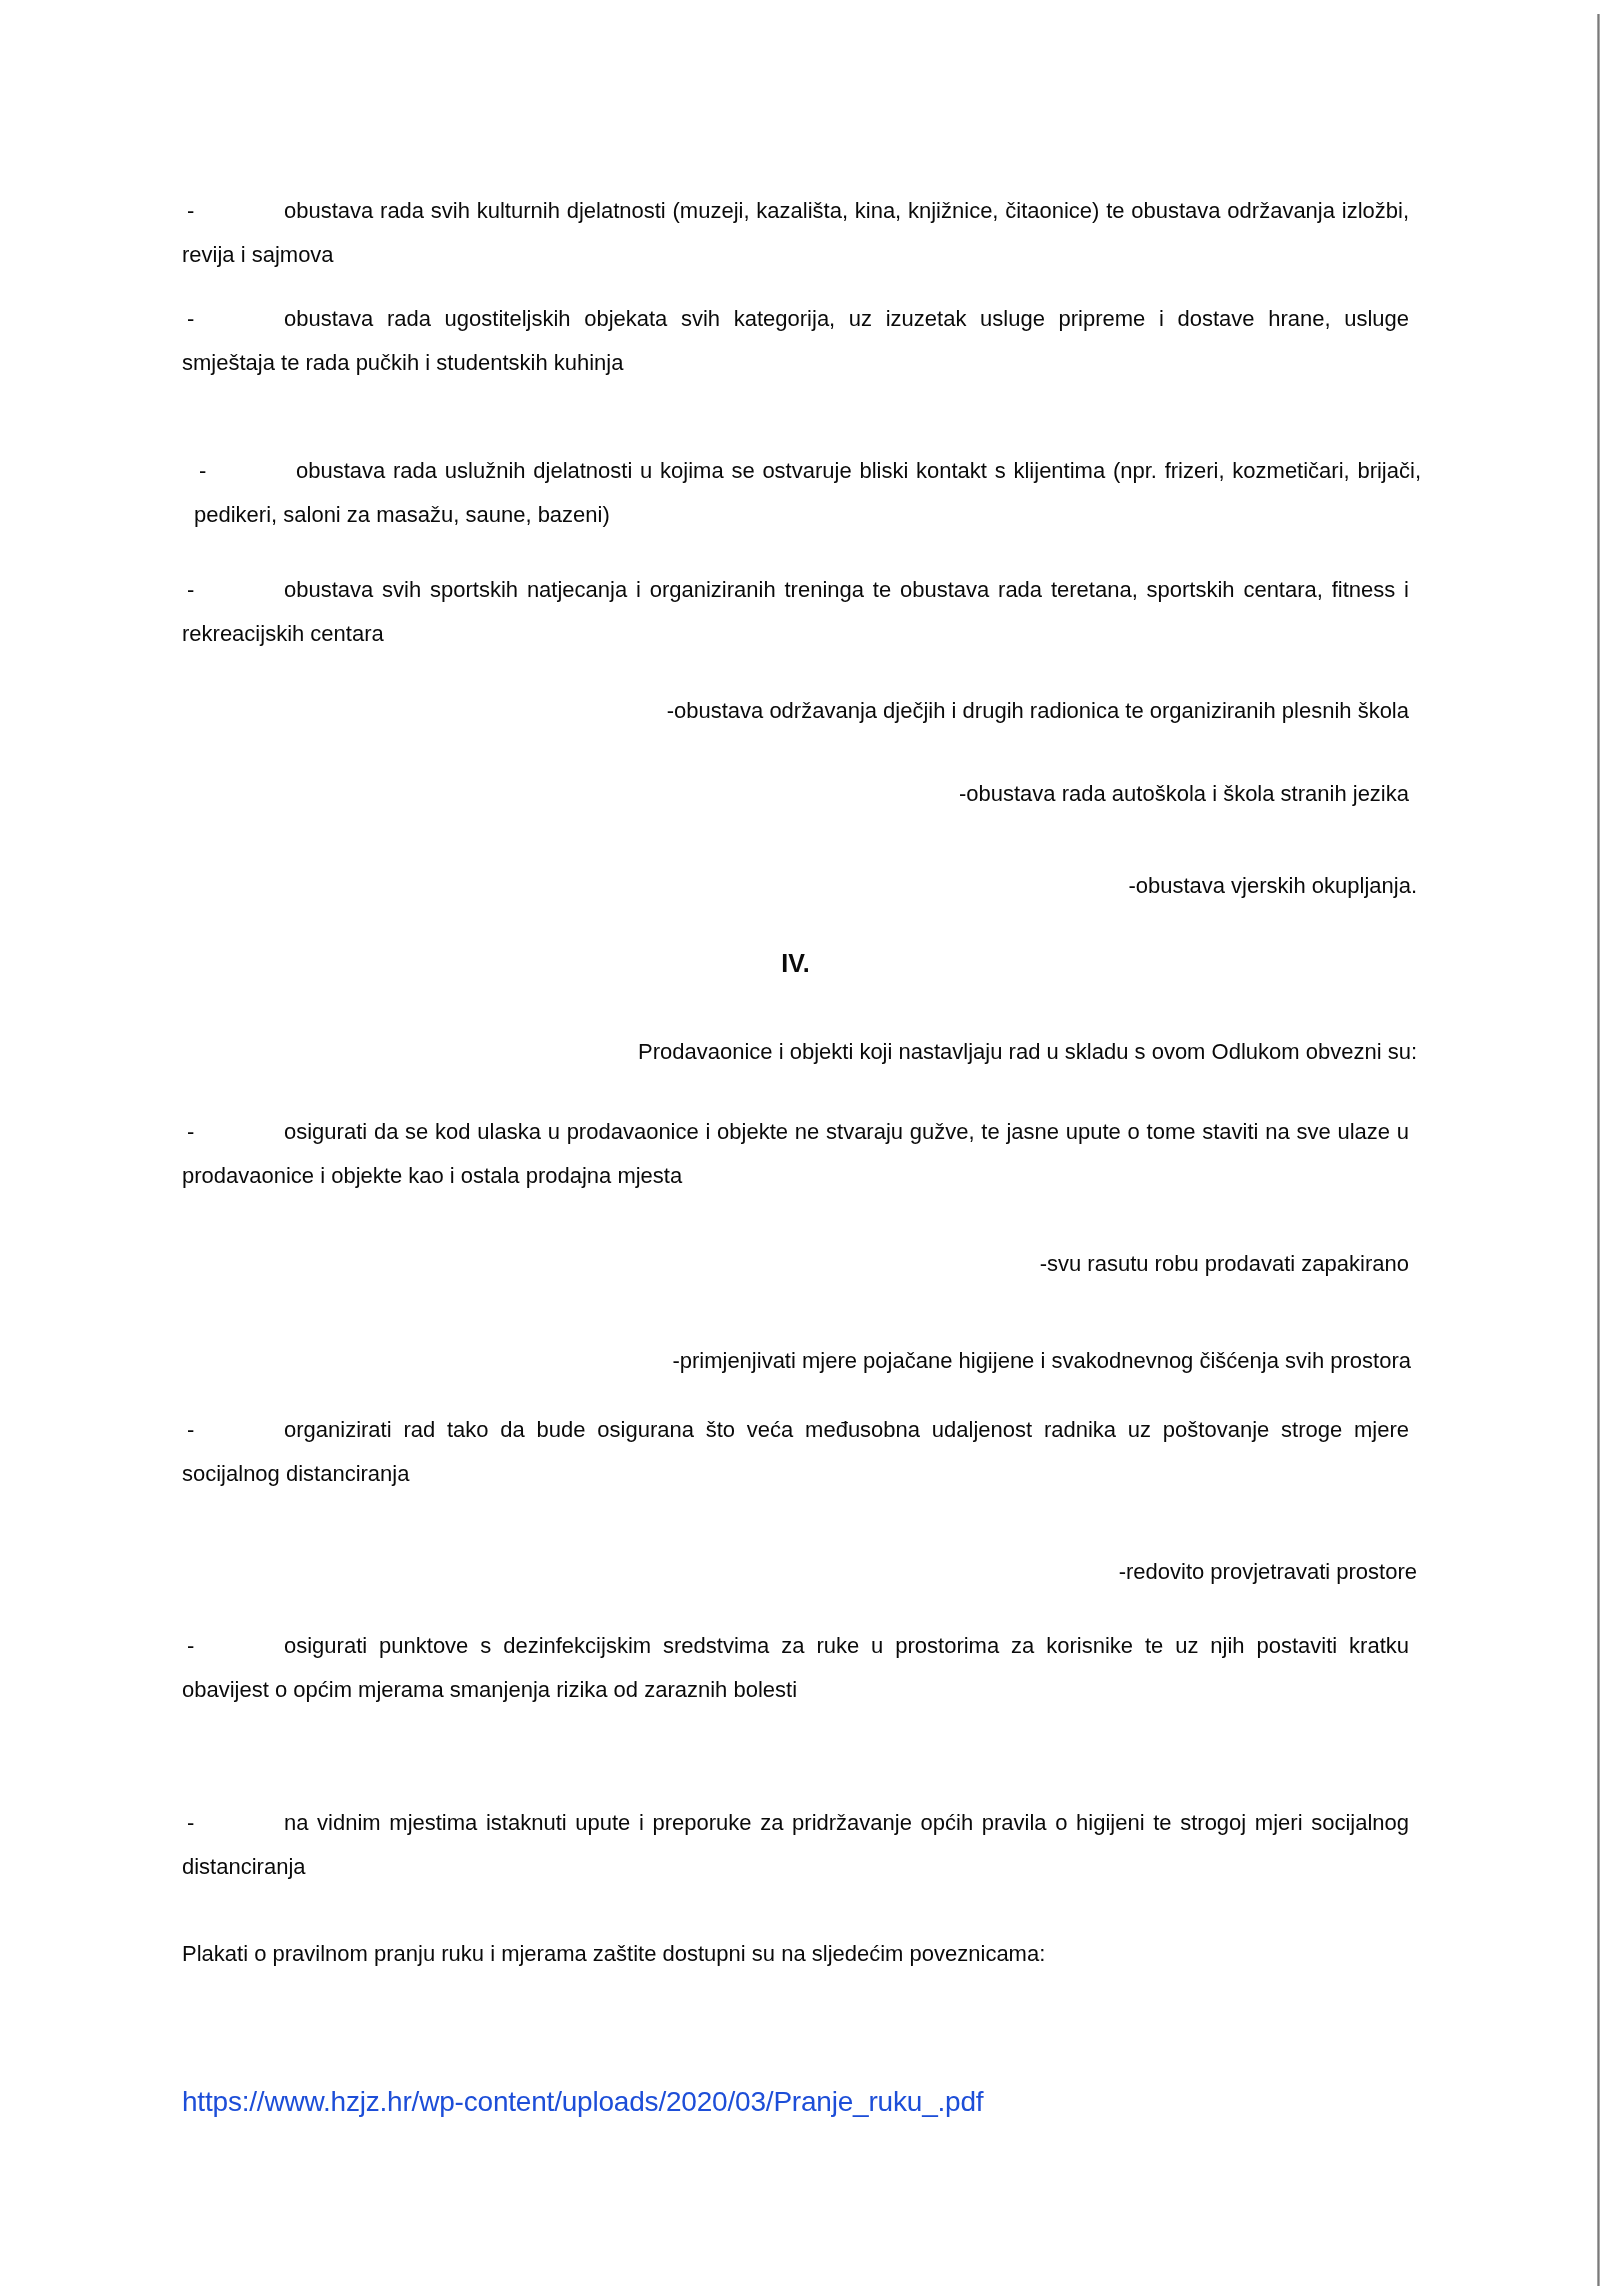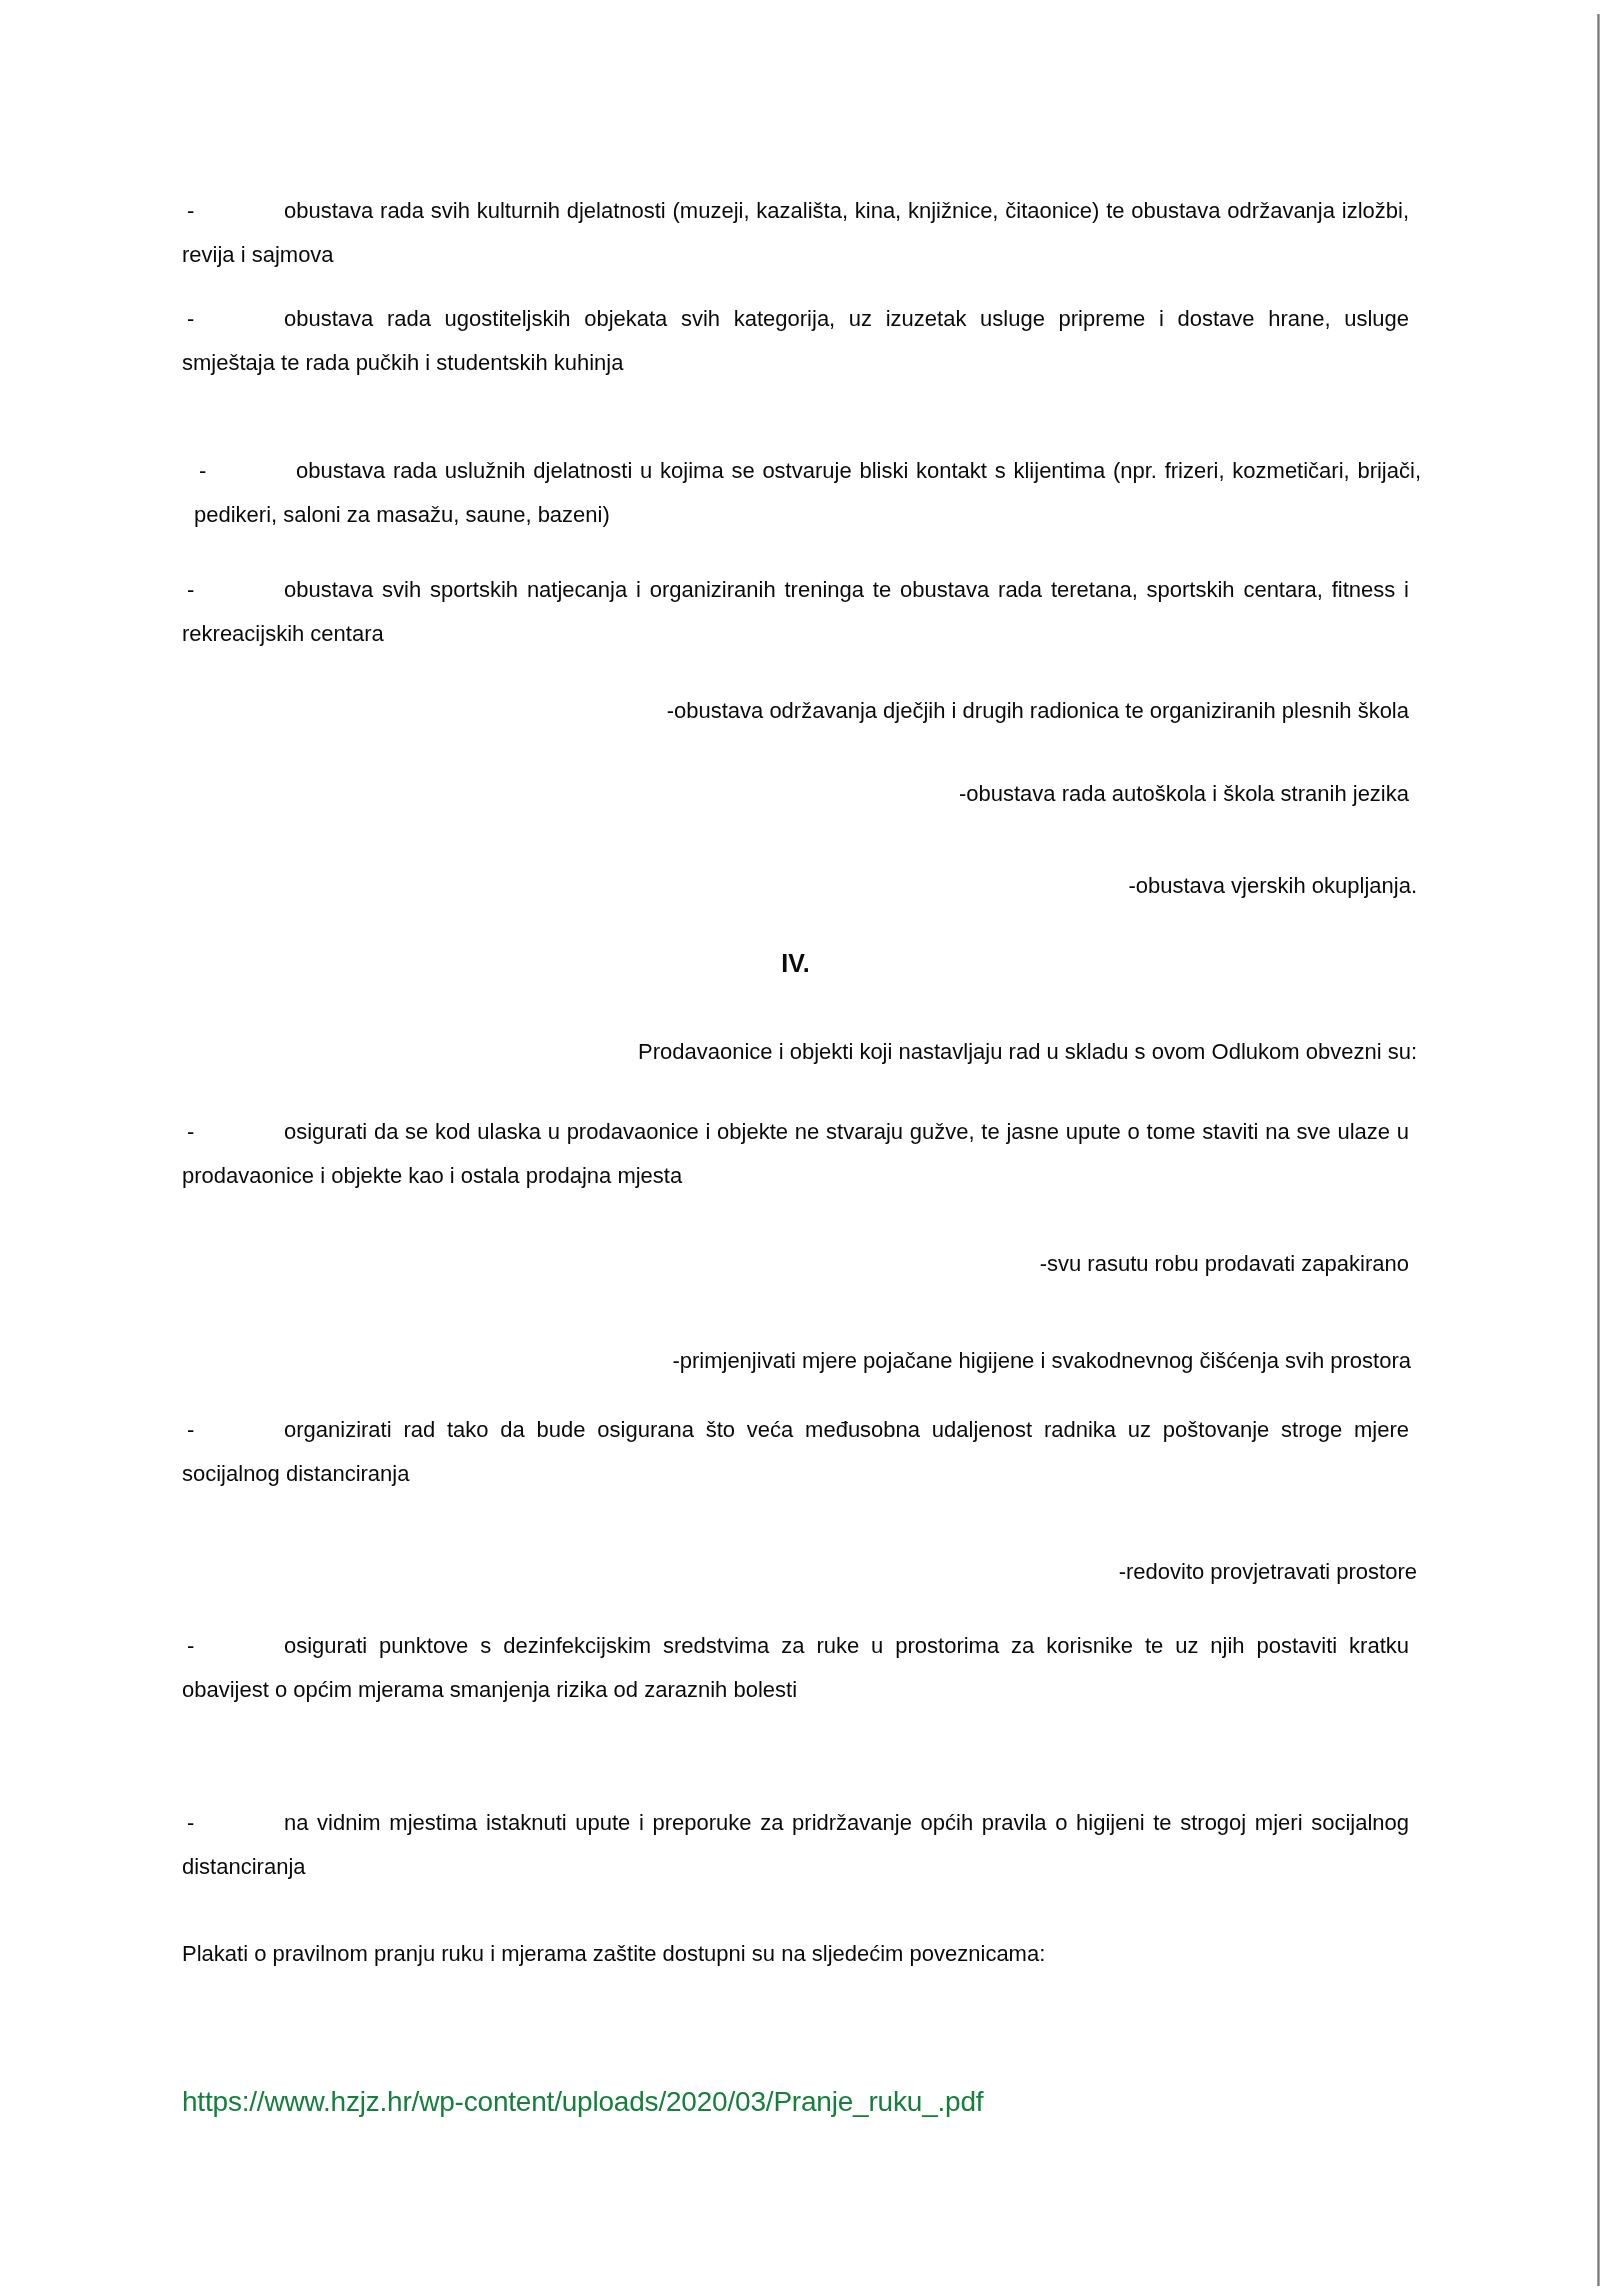--- a/index.html
+++ b/index.html
@@ -54,21 +54,21 @@
       text-align: center;
       font-size: 25px;
       font-weight: bold;
       line-height: 39px;
     }
     .url {
       position: absolute;
       left: 0;
       font-size: 28px;
       line-height: 39px;
-      color: #15803d;
+      color: #1d4ed8;
       font-weight: normal;
       letter-spacing: -0.2px;
     }
     
     .just-all {
       text-align: justify;
       text-align-last: left;
     }
   </style>
 </head>

